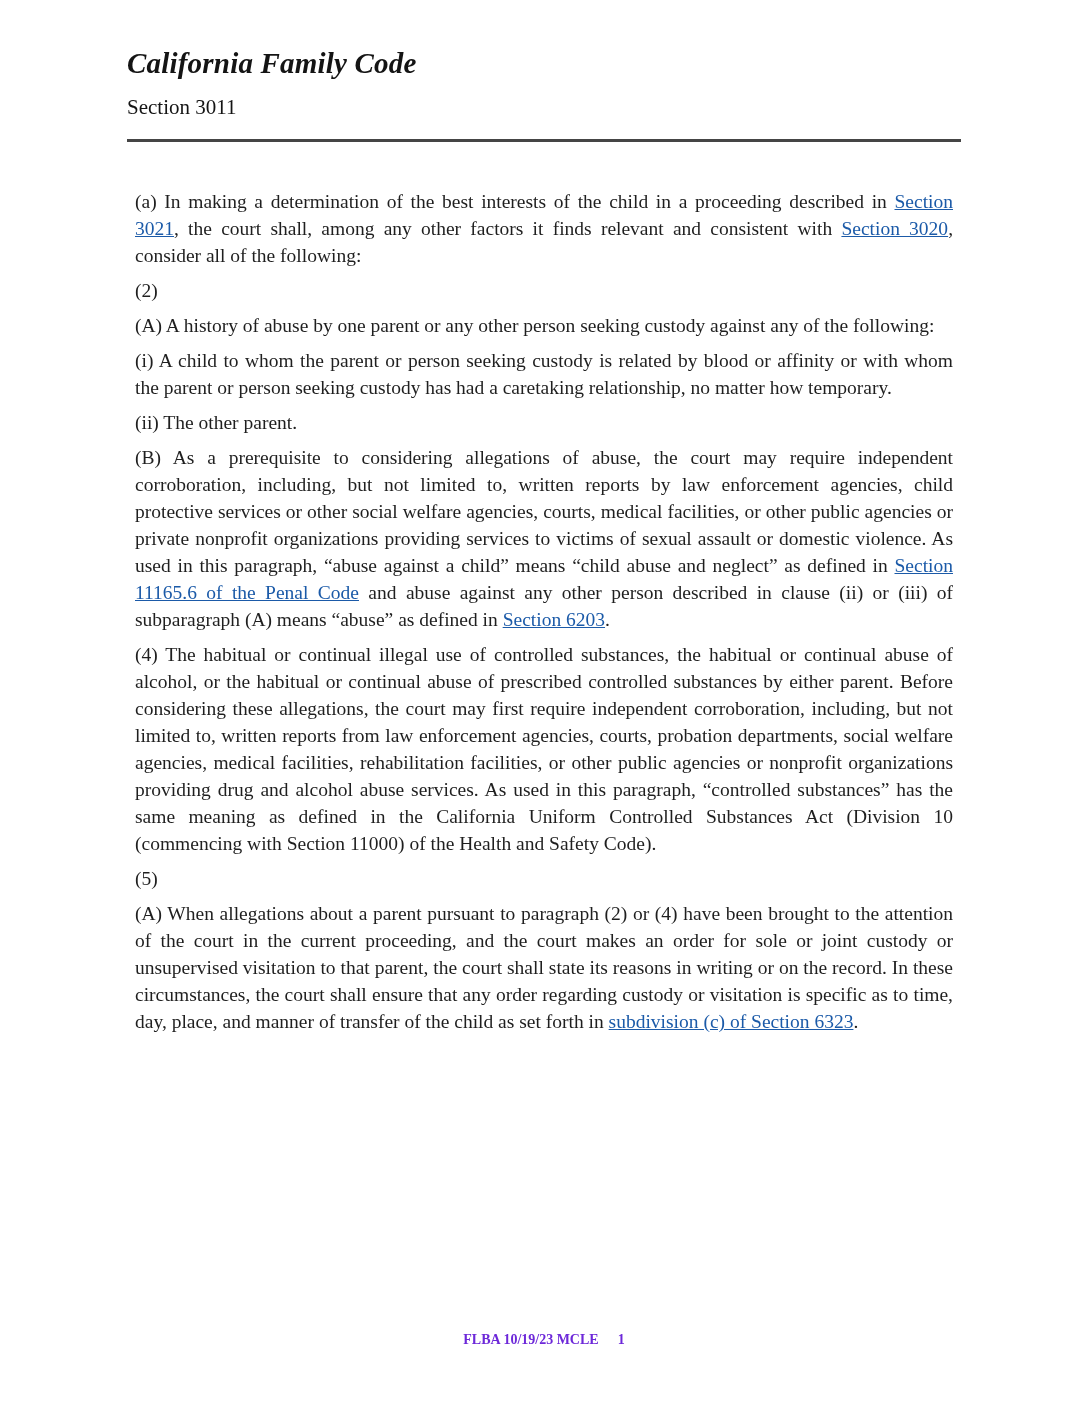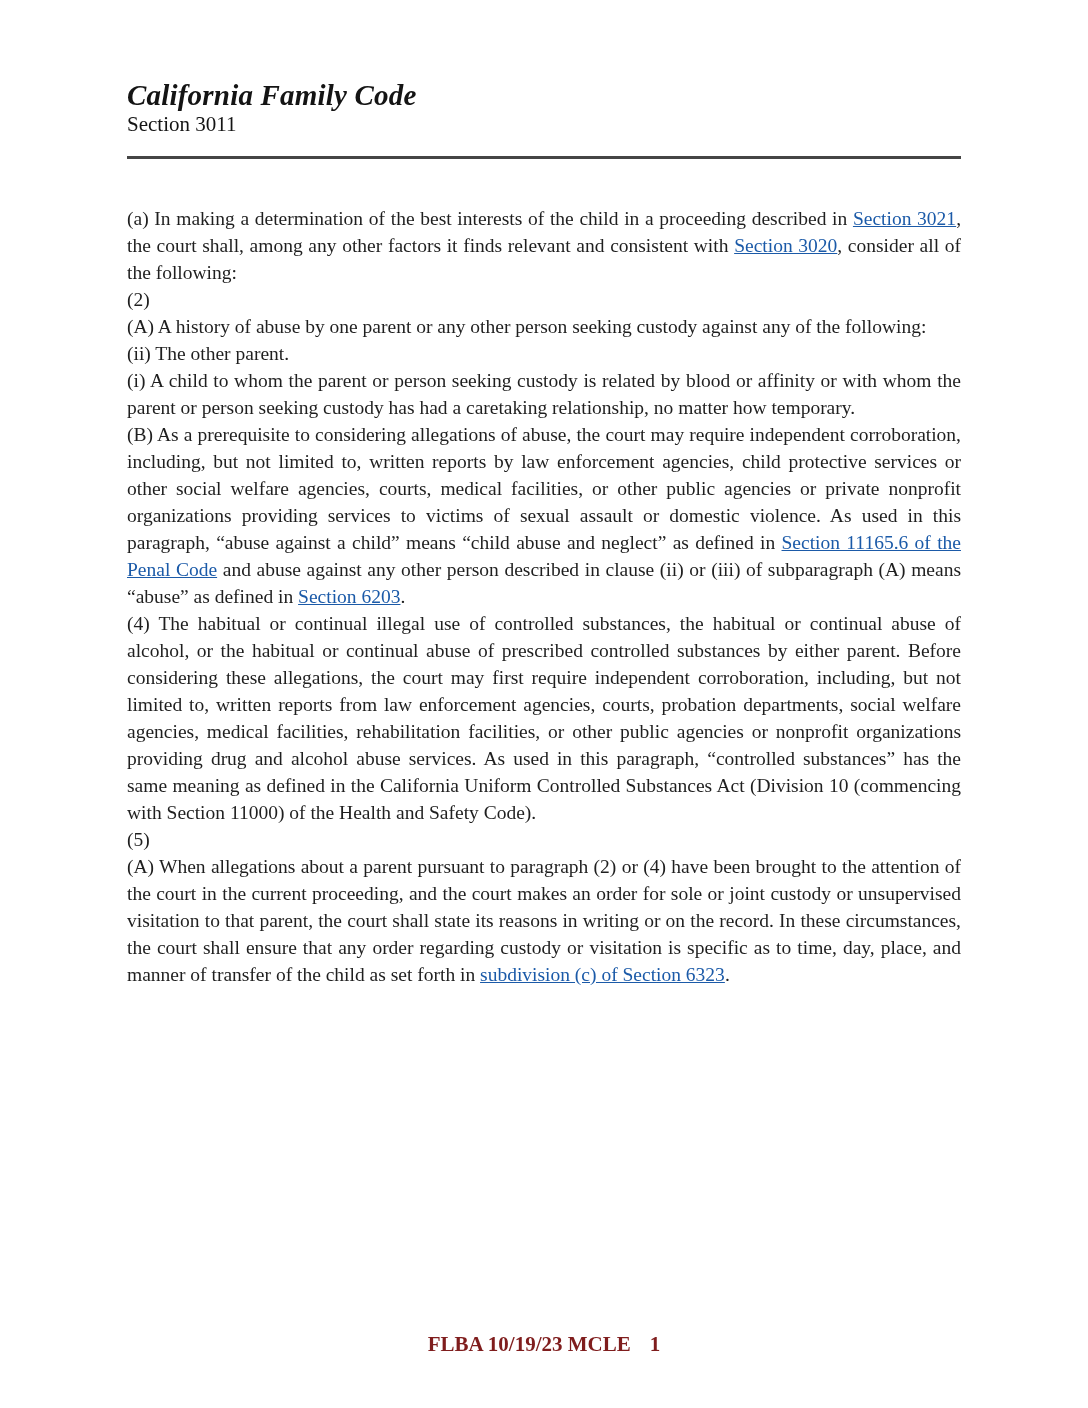--- a/index.html
+++ b/index.html
@@ -10,80 +10,81 @@
     position: relative;
     font-family: "Liberation Serif", serif;
     color: #1f1f1f;
     -webkit-font-smoothing: antialiased;
   }
   .page {
     position: absolute;
     top: 0; left: 0;
     width: 1088px;
     height: 1408px;
-    padding: 79px 127px 0 127px;
+    padding: 47px 127px 0 127px;
   }
   .doc-title {
     font-size: 29px;
     font-weight: bold;
     font-style: italic;
     letter-spacing: 0.2px;
     color: #141414;
   }
   .section-heading {
+    margin-top: 15px;
     font-size: 21px;
     color: #141414;
   }
   .header-rule {
     border: none;
     border-top: 3px solid #454545;
     margin-top: 19px;
     width: 100%;
   }
   .doc-body {
     margin-top: 46px;
     font-size: 19.5px;
     line-height: 27px;
     text-align: justify;
     color: #1f1f1f;
   }
-  .para { margin: 0; }
+  .para { margin: 8px; }
   .doc-link {
     color: #1b5aa8;
     text-decoration: underline;
     text-decoration-color: #1b5aa8;
   }
   .page-footer {
     position: absolute;
     left: 0;
     top: 1332px;
     width: 1088px;
     text-align: center;
-    font-size: 21px;
+    font-size: 14px;
     font-weight: bold;
-    color: #7f1d1d;
+    color: #6d28d9;
   }
   .footer-page-number { margin-left: 19px; }
 </style>
 </head>
 <body>
 
 <div class="page">
   <header>
     <h1 class="doc-title">California Family Code</h1>
     <div class="section-heading">Section 3011</div>
     <hr class="header-rule">
   </header>
 
   <main class="doc-body">
       <p class="para">(a) In making a determination of the best interests of the child in a proceeding described in <a href="#" class="doc-link">Section 3021</a>, the court shall, among any other factors it finds relevant and consistent with <a href="#" class="doc-link">Section 3020</a>, consider all of the following:</p>
       <p class="para">(2)</p>
       <p class="para">(A) A history of abuse by one parent or any other person seeking custody against any of the following:</p>
+      <p class="para">(i) A child to whom the parent or person seeking custody is related by blood or affinity or with whom the parent or person seeking custody has had a caretaking relationship, no matter how temporary.</p>
       <p class="para">(ii) The other parent.</p>
-      <p class="para">(i) A child to whom the parent or person seeking custody is related by blood or affinity or with whom the parent or person seeking custody has had a caretaking relationship, no matter how temporary.</p>
       <p class="para">(B) As a prerequisite to considering allegations of abuse, the court may require independent corroboration, including, but not limited to, written reports by law enforcement agencies, child protective services or other social welfare agencies, courts, medical facilities, or other public agencies or private nonprofit organizations providing services to victims of sexual assault or domestic violence. As used in this paragraph, “abuse against a child” means “child abuse and neglect” as defined in <a href="#" class="doc-link">Section 11165.6 of the Penal Code</a> and abuse against any other person described in clause (ii) or (iii) of subparagraph (A) means “abuse” as defined in <a href="#" class="doc-link">Section 6203</a>.</p>
       <p class="para">(4) The habitual or continual illegal use of controlled substances, the habitual or continual abuse of alcohol, or the habitual or continual abuse of prescribed controlled substances by either parent. Before considering these allegations, the court may first require independent corroboration, including, but not limited to, written reports  from law enforcement agencies, courts, probation departments, social welfare agencies, medical facilities, rehabilitation facilities, or other public agencies or nonprofit organizations providing drug and alcohol abuse services. As used in this paragraph, “controlled substances” has the same meaning as defined in the California Uniform Controlled Substances Act (Division 10 (commencing with Section 11000) of the Health and Safety Code).</p>
       <p class="para">(5)</p>
       <p class="para">(A) When allegations about a parent pursuant to paragraph (2) or (4) have been brought to the attention of the court in the current proceeding, and the court makes an order for sole or joint custody or unsupervised visitation to that parent, the court shall state its reasons in writing or on the record. In these circumstances, the court shall ensure that any order regarding custody or visitation is specific as to time, day, place, and manner of transfer of the child as set forth in <a href="#" class="doc-link">subdivision (c) of Section 6323</a>.</p>
     </main>
 
   <footer class="page-footer">
     <span>FLBA 10/19/23 MCLE</span><span class="footer-page-number">1</span>
   </footer>
 </div>

